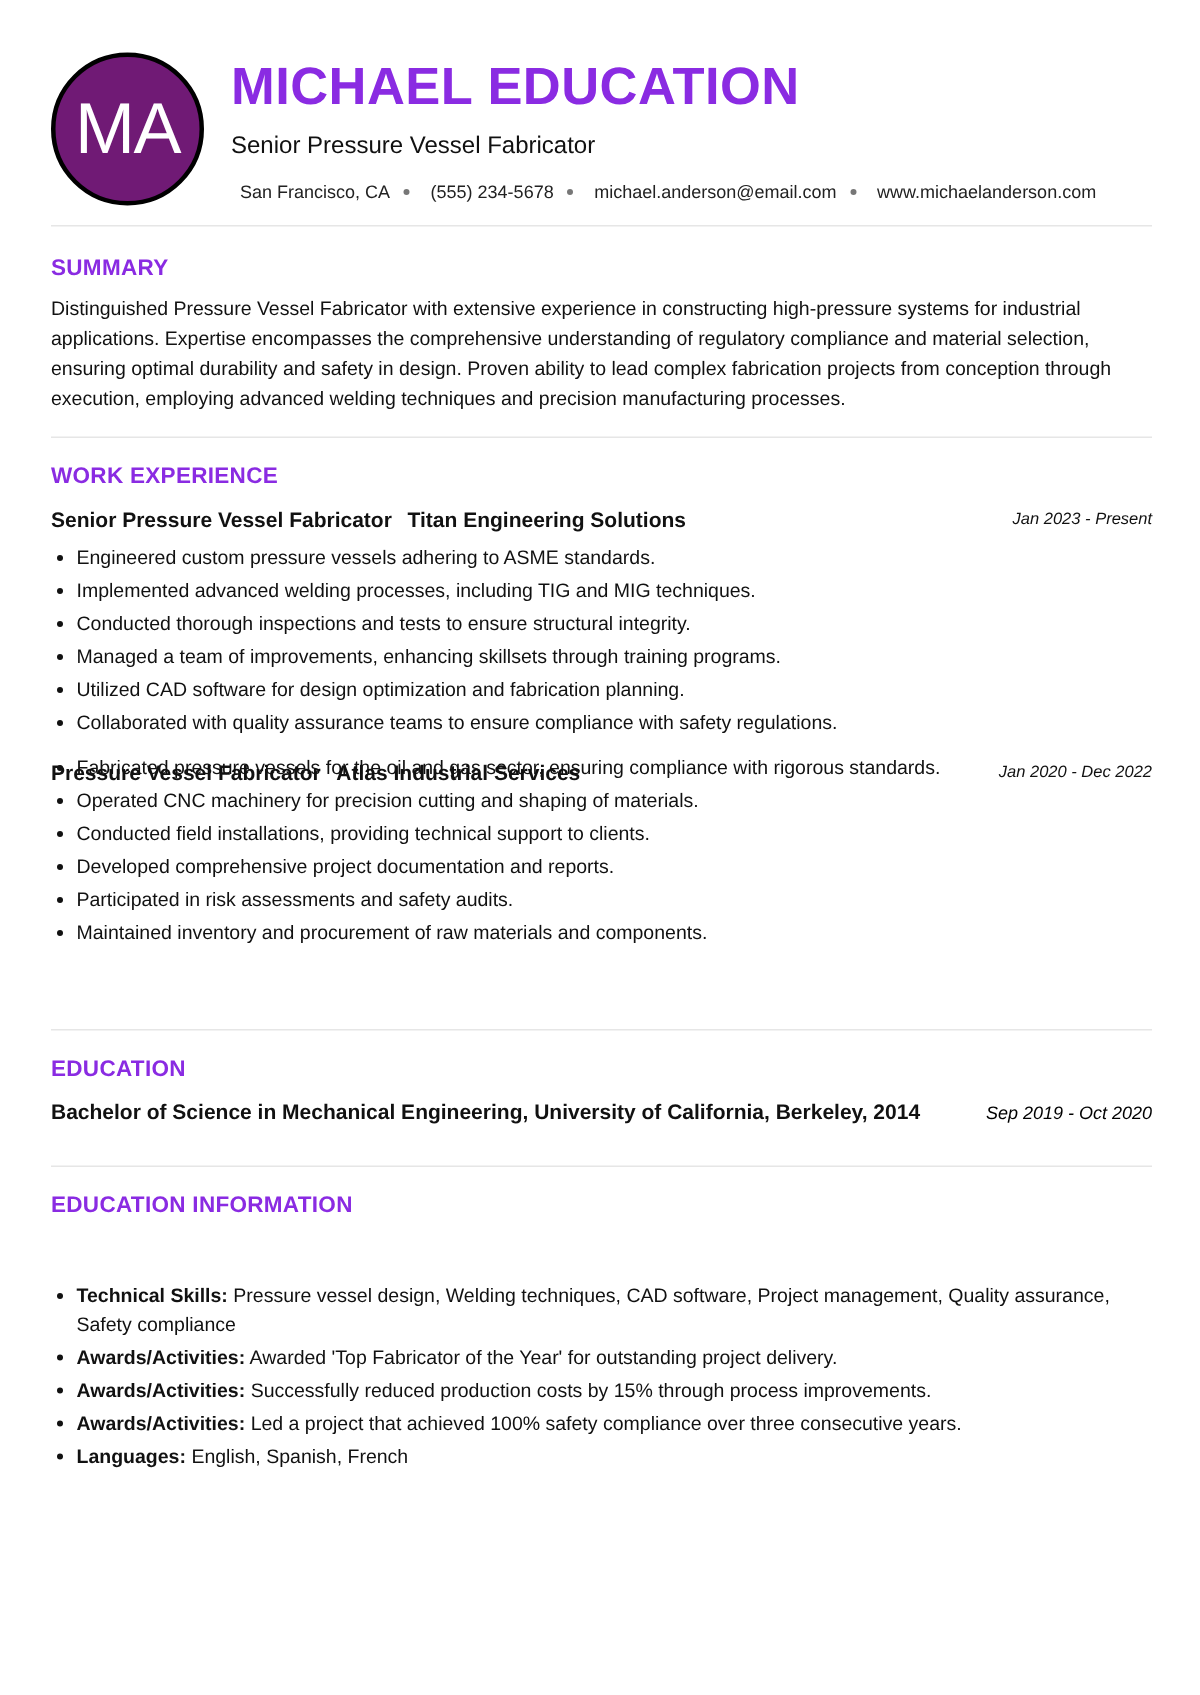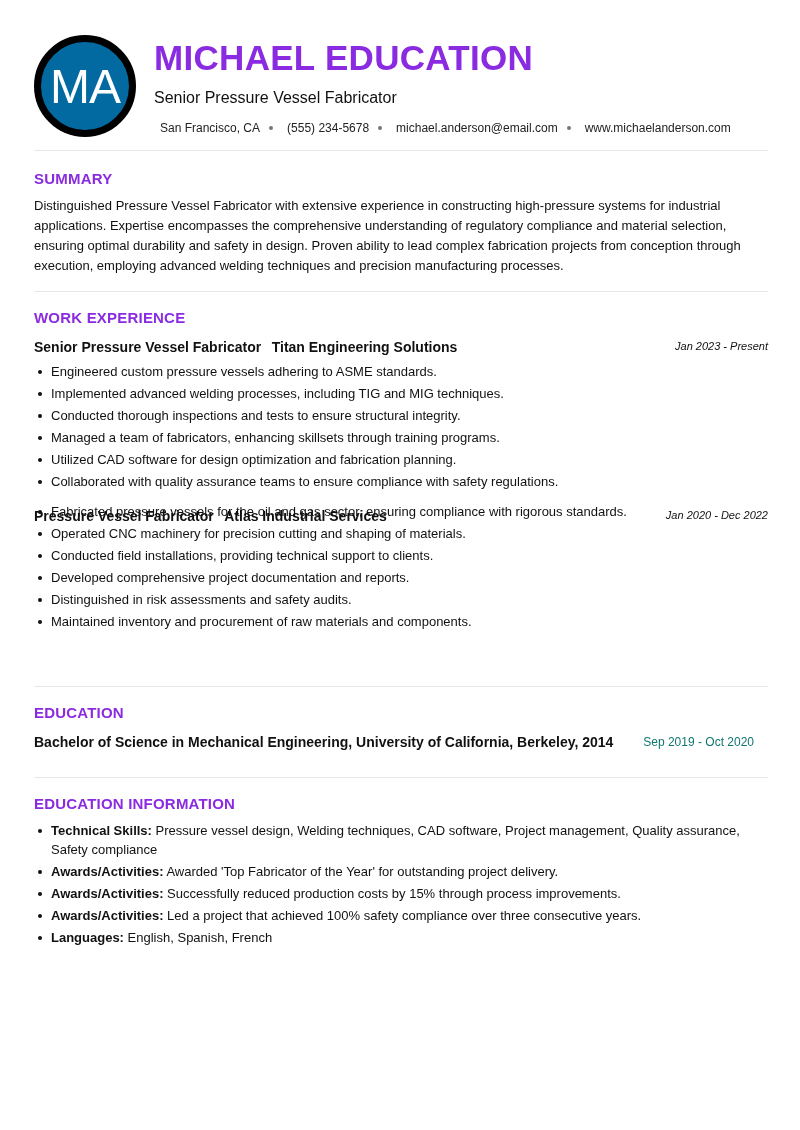--- a/index.html
+++ b/index.html
@@ -5,21 +5,21 @@
   * { box-sizing: border-box; margin: 0; padding: 0; }
   html, body { width: 800px; height: 1130px; background: #ffffff; }
   body { font-family: "Liberation Sans", sans-serif; color: #111111; position: relative; overflow: hidden; }
 
   .page { position: absolute; left: 34px; top: 0; width: 734px; }
 
   
   .header { position: relative; height: 151px; }
   .avatar {
     position: absolute; left: 0; top: 35px; width: 102px; height: 102px;
-    border-radius: 50%; background: #0369a1; border: 7px solid #000000;
+    border-radius: 50%; background: #701a75; border: 3px solid #000000;
     display: flex; align-items: center; justify-content: center;
   }
   .avatar span { color: #ffffff; font-size: 48px; font-weight: 400; letter-spacing: -1px; }
   .name {
     position: absolute; left: 120px; top: 38px; font-size: 35px; font-weight: 700;
     color: #8a2be2; letter-spacing: 0.3px; white-space: nowrap;
   }
   .job-title {
     position: absolute; left: 120px; top: 89px; font-size: 16px; color: #111111; white-space: nowrap;
   }
@@ -42,23 +42,23 @@
   .job-head .dates { position: absolute; right: 0; top: 2px; font-size: 11px; font-style: italic; color: #111; }
 
   ul.bullets { position: absolute; left: 0; width: 734px; list-style: none; }
   ul.bullets li { position: relative; padding-left: 17px; font-size: 13px; line-height: 22px; color: #111; }
   ul.bullets li::before {
     content: ""; position: absolute; left: 4px; top: 9px; width: 4px; height: 4px; border-radius: 50%; background: #111;
   }
 
   .edu-row { position: absolute; left: 0; width: 734px; height: 18px; }
   .edu-row .degree { font-size: 14px; font-weight: 700; color: #111; }
-  .edu-row .dates { position: absolute; right: 14px; top: 2px; font-size: 12px; color: #0f766e; }
+  .edu-row .dates { position: absolute; right: 0; top: 2px; font-size: 12px; font-style: italic; color: #000000; }
 
-  ul.addl { position: absolute; left: 0; width: 734px; list-style: none; }
+  ul.addl { position: absolute; left: 0; width: 734px; list-style: none; margin-top: 33px; }
   ul.addl li { position: relative; padding-left: 17px; font-size: 13px; line-height: 19px; color: #111; margin-bottom: 3px; }
   ul.addl li::before {
     content: ""; position: absolute; left: 4px; top: 8px; width: 4px; height: 4px; border-radius: 50%; background: #111;
   }
   ul.addl li b { font-weight: 700; }
 </style>
 </head>
 <body>
 
 <div class="page">
@@ -89,36 +89,36 @@
 
   <div class="job-head" style="top:338px;">
     <span class="role">Senior Pressure Vessel Fabricator</span>
     <span class="company">Titan Engineering Solutions</span>
     <span class="dates">Jan 2023 - Present</span>
   </div>
   <ul class="bullets" style="top:361px;">
     <li>Engineered custom pressure vessels adhering to ASME standards.</li>
     <li>Implemented advanced welding processes, including TIG and MIG techniques.</li>
     <li>Conducted thorough inspections and tests to ensure structural integrity.</li>
-    <li>Managed a team of fabricators, enhancing skillsets through training programs.</li>
+    <li>Managed a team of improvements, enhancing skillsets through training programs.</li>
     <li>Utilized CAD software for design optimization and fabrication planning.</li>
     <li>Collaborated with quality assurance teams to ensure compliance with safety regulations.</li>
   </ul>
 
   <div class="job-head" style="top:507px;">
     <span class="role">Pressure Vessel Fabricator</span>
     <span class="company">Atlas Industrial Services</span>
     <span class="dates">Jan 2020 - Dec 2022</span>
   </div>
   <ul class="bullets" style="top:501px;">
     <li>Fabricated pressure vessels for the oil and gas sector, ensuring compliance with rigorous standards.</li>
     <li>Operated CNC machinery for precision cutting and shaping of materials.</li>
     <li>Conducted field installations, providing technical support to clients.</li>
     <li>Developed comprehensive project documentation and reports.</li>
-    <li>Distinguished in risk assessments and safety audits.</li>
+    <li>Participated in risk assessments and safety audits.</li>
     <li>Maintained inventory and procurement of raw materials and components.</li>
   </ul>
   <div class="divider" style="top:686px;"></div>
 
   <div class="section-title" style="top:704px;">EDUCATION</div>
   <div class="edu-row" style="top:733px;">
     <span class="degree">Bachelor of Science in Mechanical Engineering, University of California, Berkeley, 2014</span>
     <span class="dates">Sep 2019 - Oct 2020</span>
   </div>
   <div class="divider" style="top:777px;"></div>

